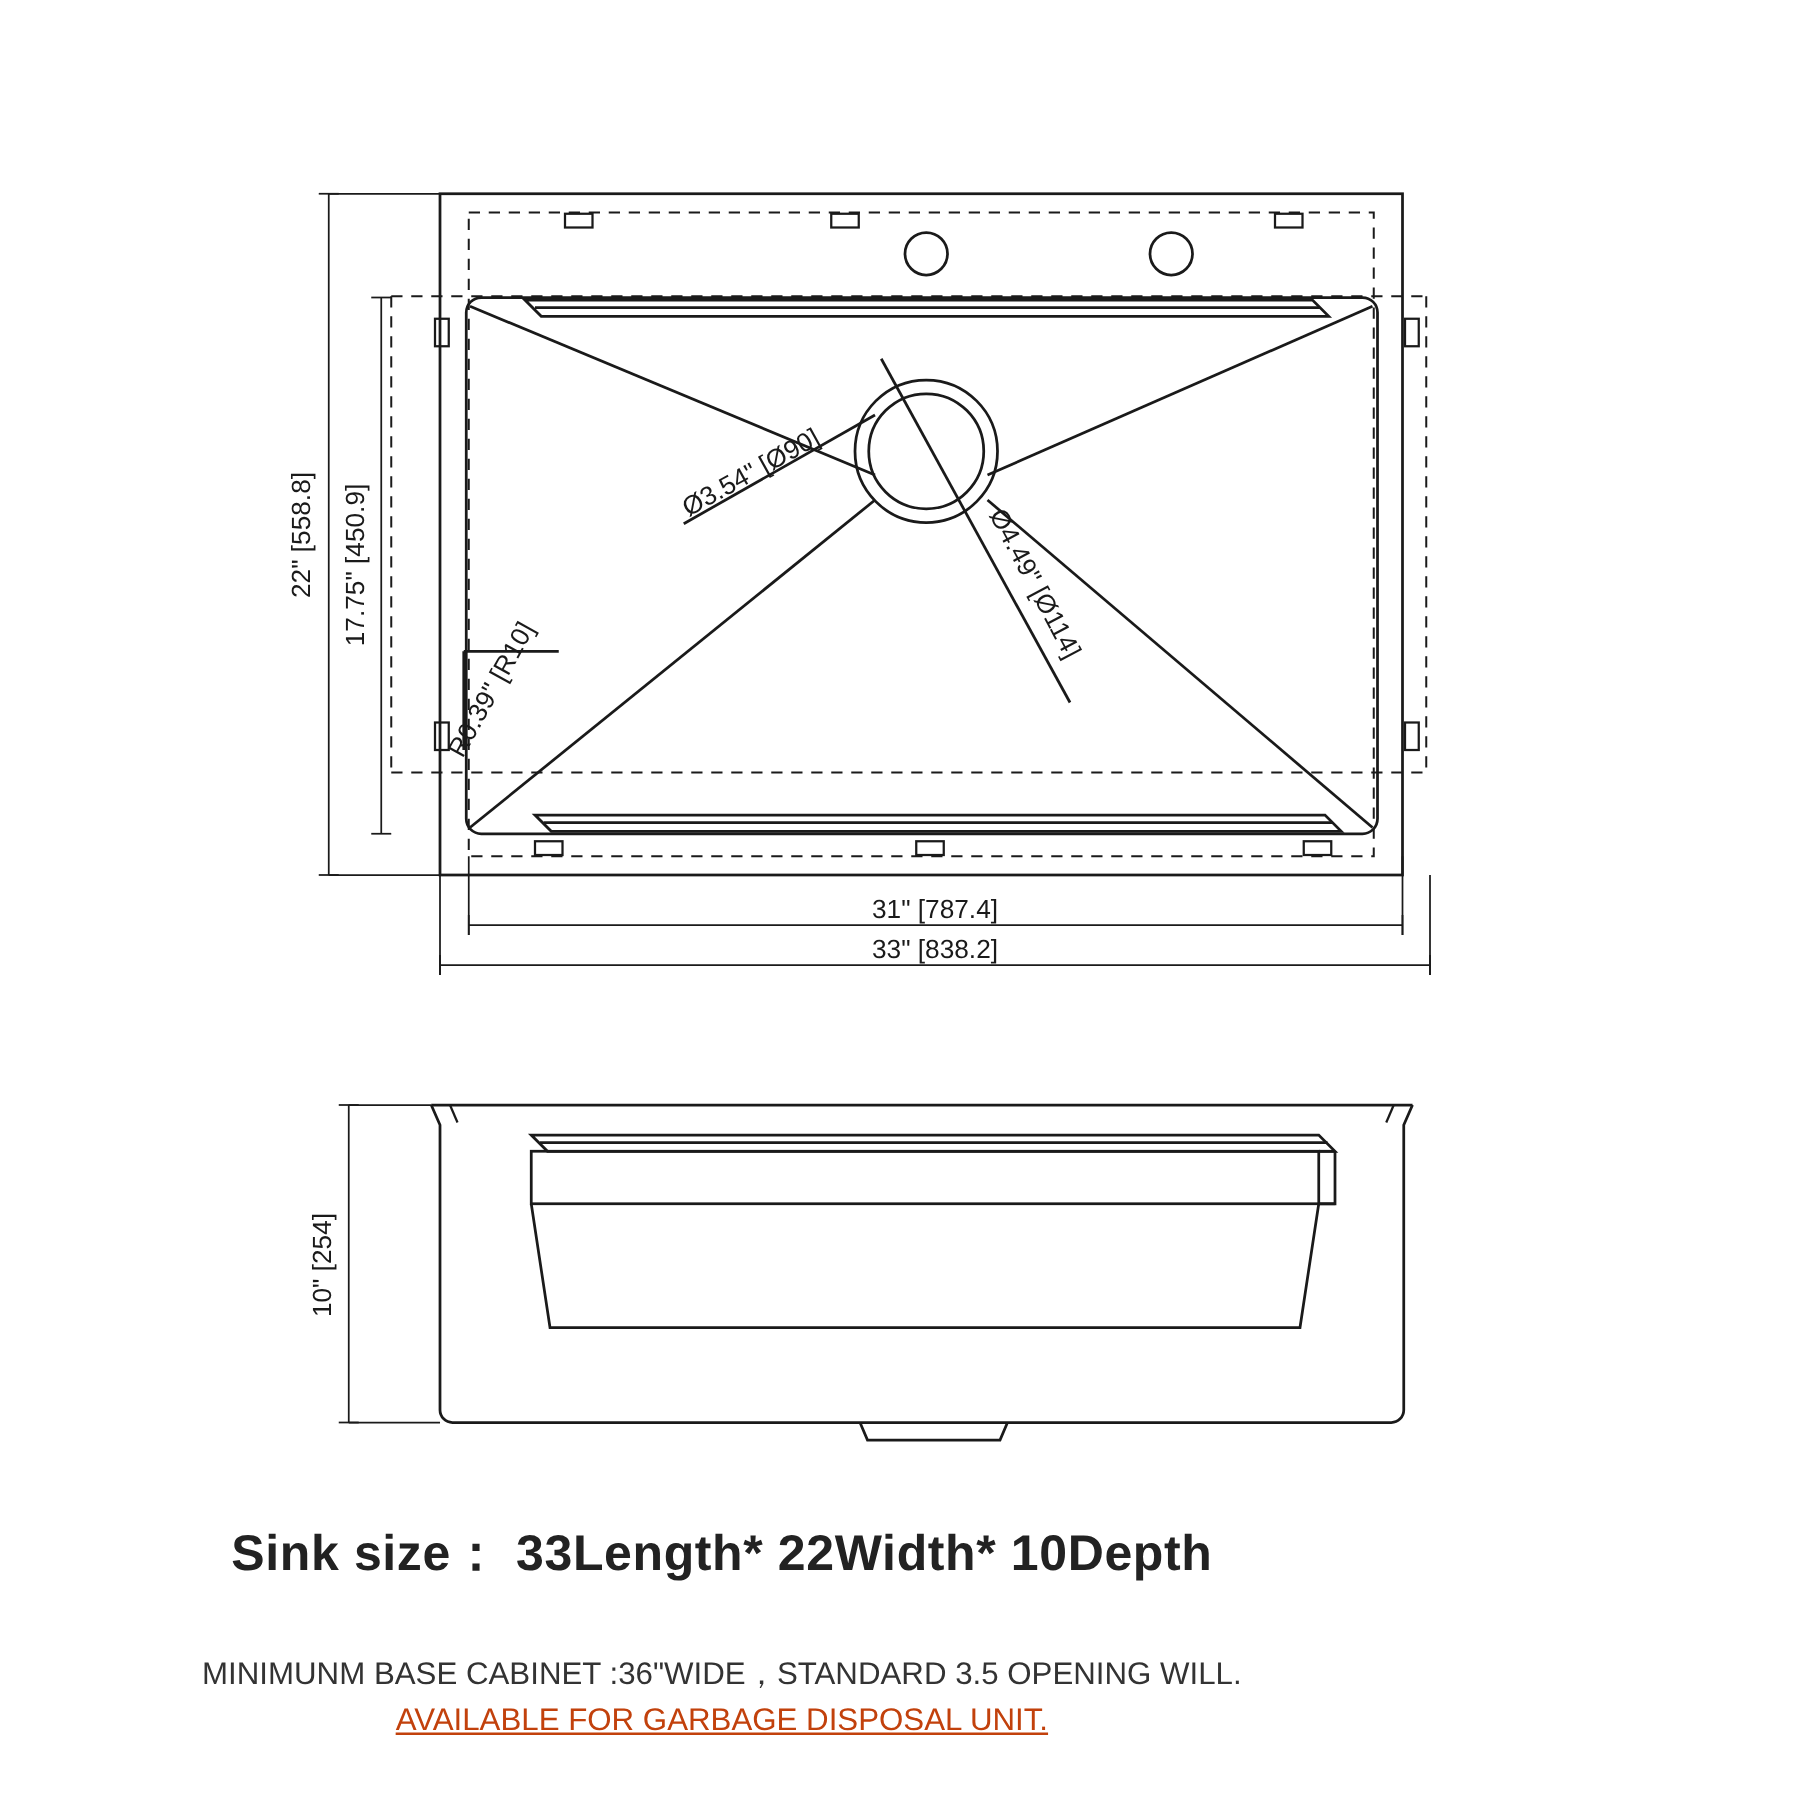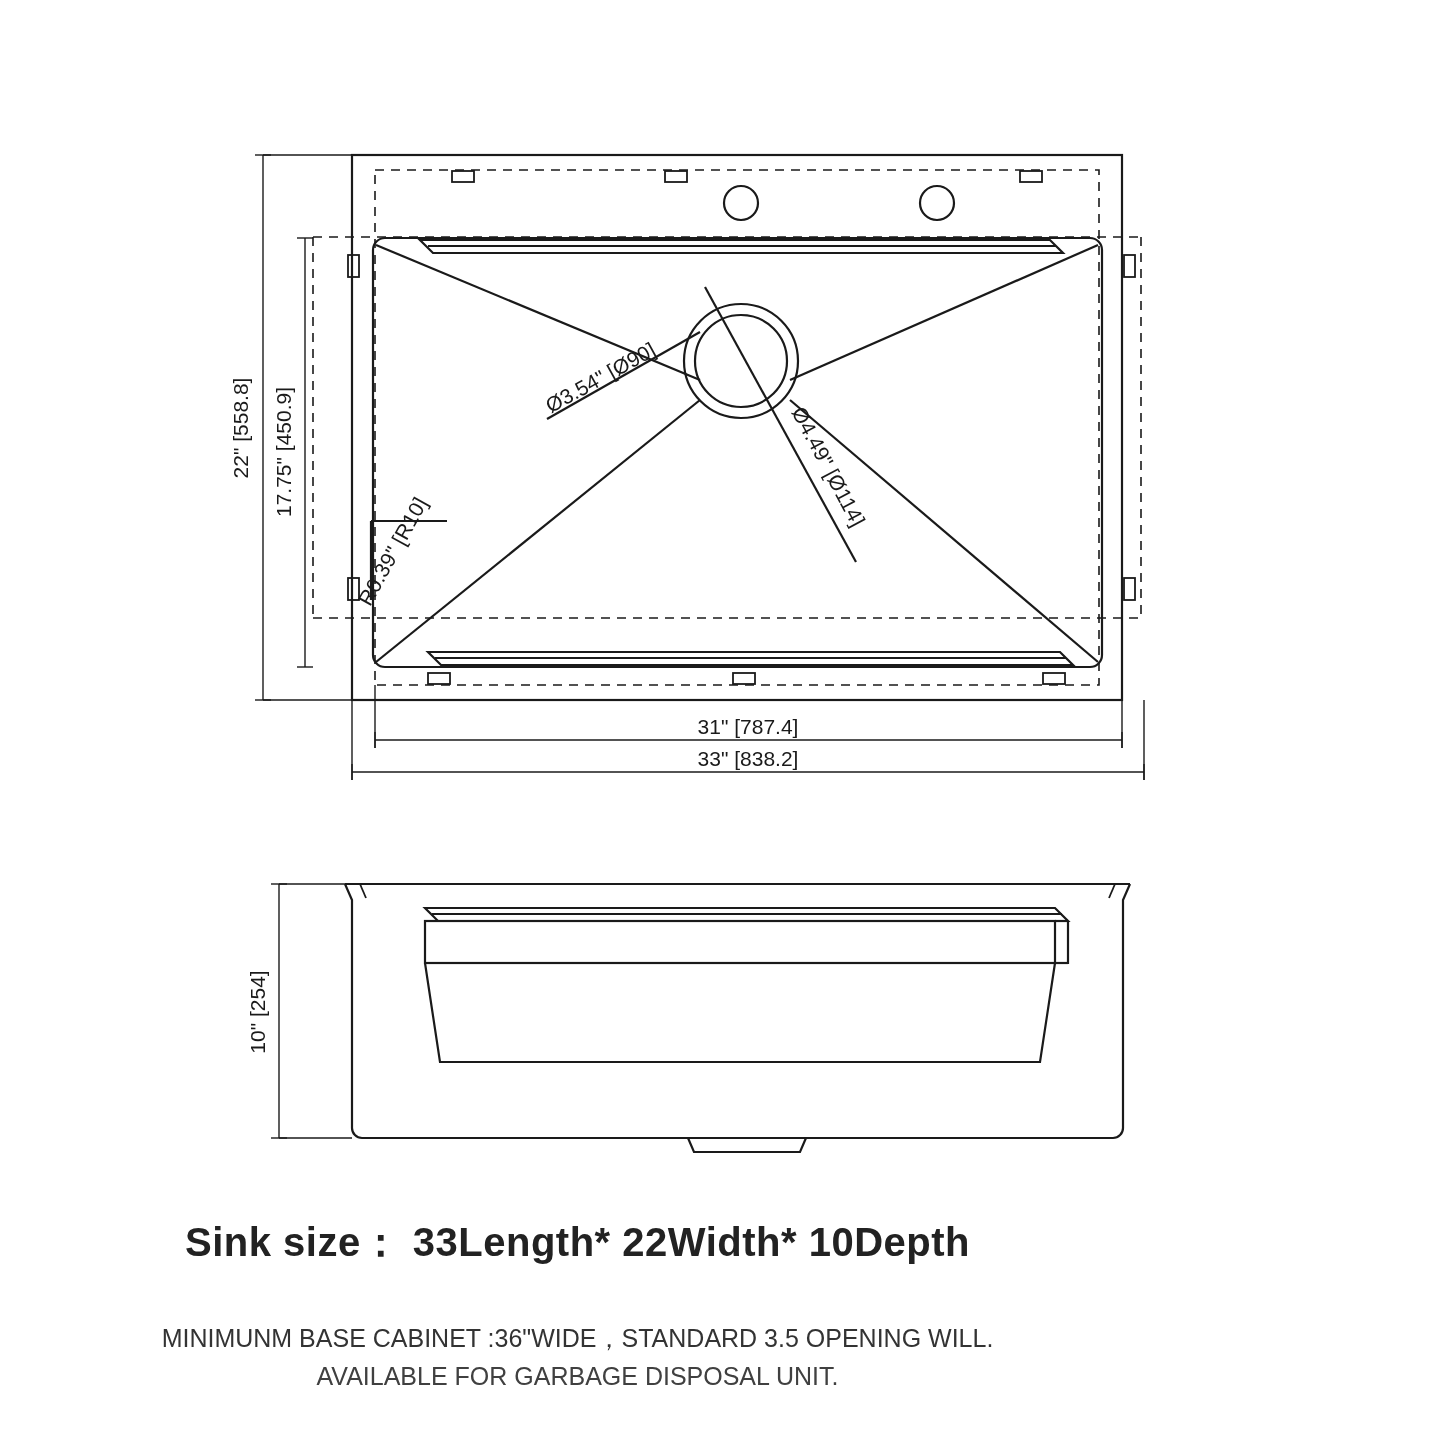--- a/index.html
+++ b/index.html
@@ -40,21 +40,22 @@
     color: #222;
   }
   .sub-line-1 {
     top: 1322px;
     font-size: 25px;
     color: #333;
   }
   .sub-line-2 {
     top: 1362px;
     font-size: 25px;
-    color: #404040;
+    color: #c2410c;
+    text-decoration: underline;
   }
 </style>
 </head>
 <body>
 
 <div id="sheet">
 
   <svg class="drawing" viewBox="0 0 1445 1445">
     <g fill="none" stroke="#1a1a1a" stroke-width="2.2" stroke-linejoin="miter" stroke-linecap="butt">
 

